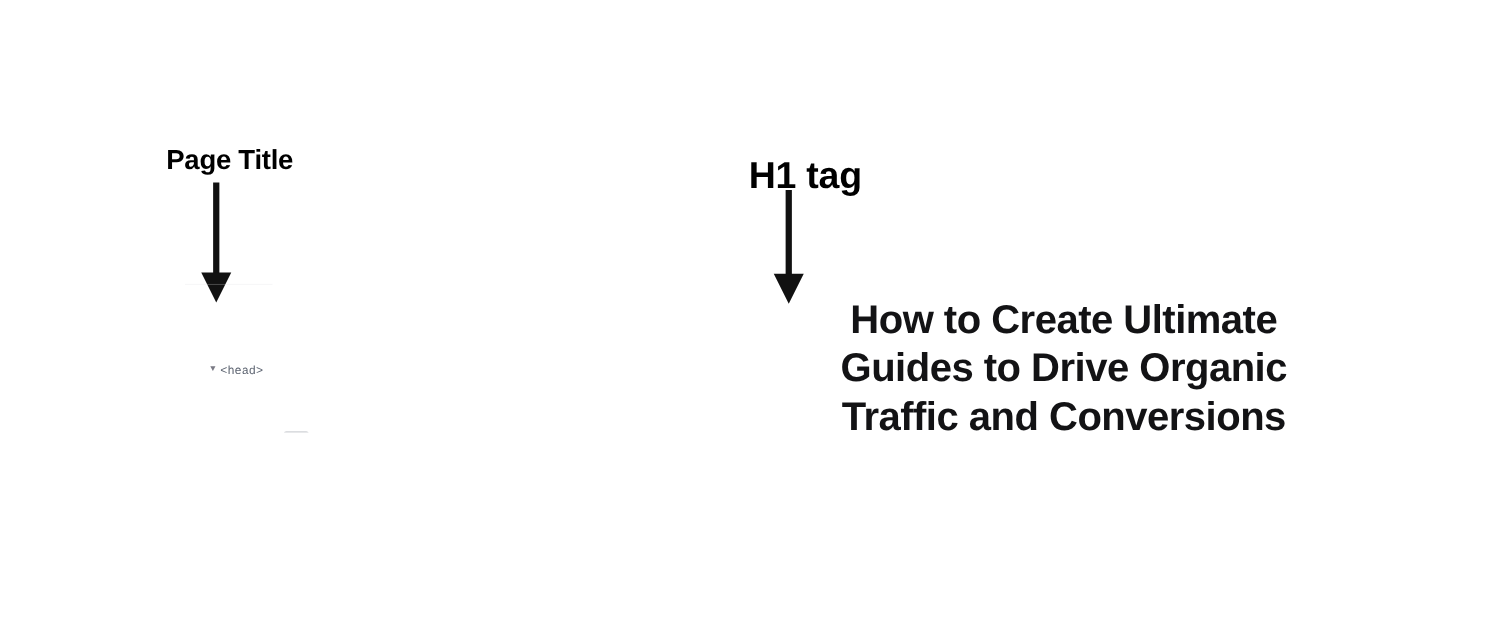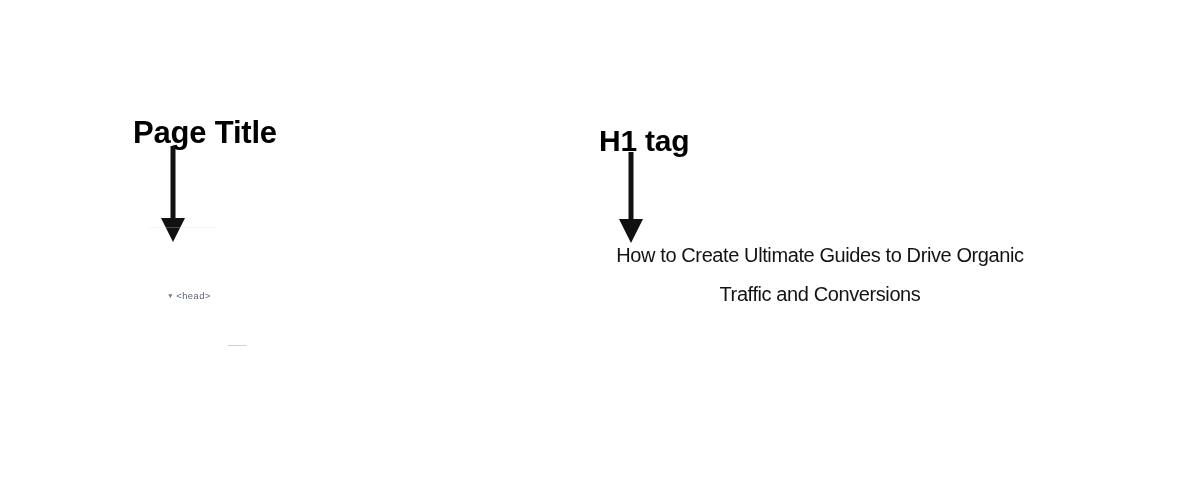--- a/index.html
+++ b/index.html
@@ -25,21 +25,21 @@
     position: absolute;
     font-family: "Liberation Sans", sans-serif;
     font-weight: bold;
     color: #000000;
     letter-spacing: -0.2px;
     white-space: nowrap;
   }
   #label-page-title {
     left: 133px;
     top: 115px;
-    font-size: 31px;
+    font-size: 22px;
   }
   #label-h1-tag {
     left: 599px;
     top: 124px;
     font-size: 30px;
   }
 
   
   .arrow {
     position: absolute;
@@ -103,27 +103,27 @@
     left: 18px;
     top: 0px;
     width: 70px;
     height: 1px;
     background: #e2e2e4;
   }
 
   
   .h1-preview {
     position: absolute;
-    left: 597px;
+    left: 628px;
     top: 236px;
     width: 446px;
     text-align: center;
     font-family: "Liberation Sans", sans-serif;
-    font-weight: normal;
-    font-size: 20px;
+    font-weight: bold;
+    font-size: 32px;
     line-height: 39px;
     color: #131315;
     letter-spacing: -0.4px;
   }
 </style>
 </head>
 <body>
 
 <div class="canvas">
 

